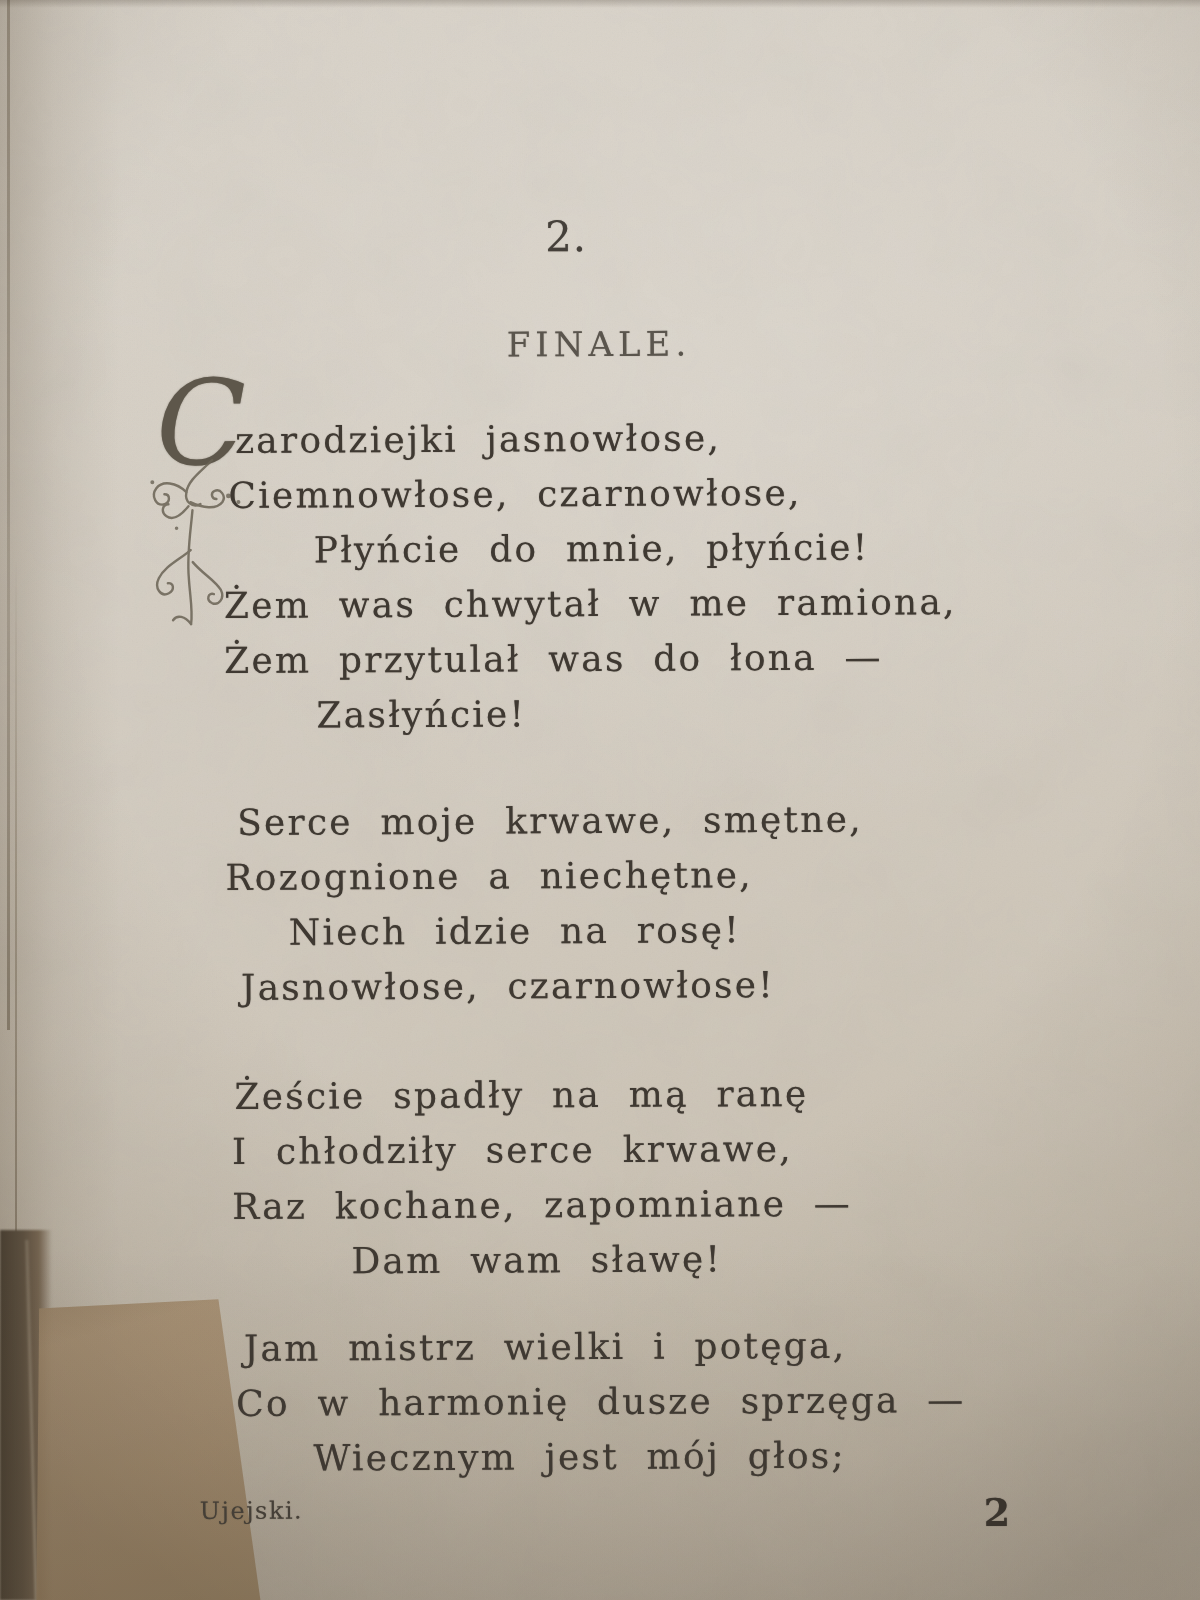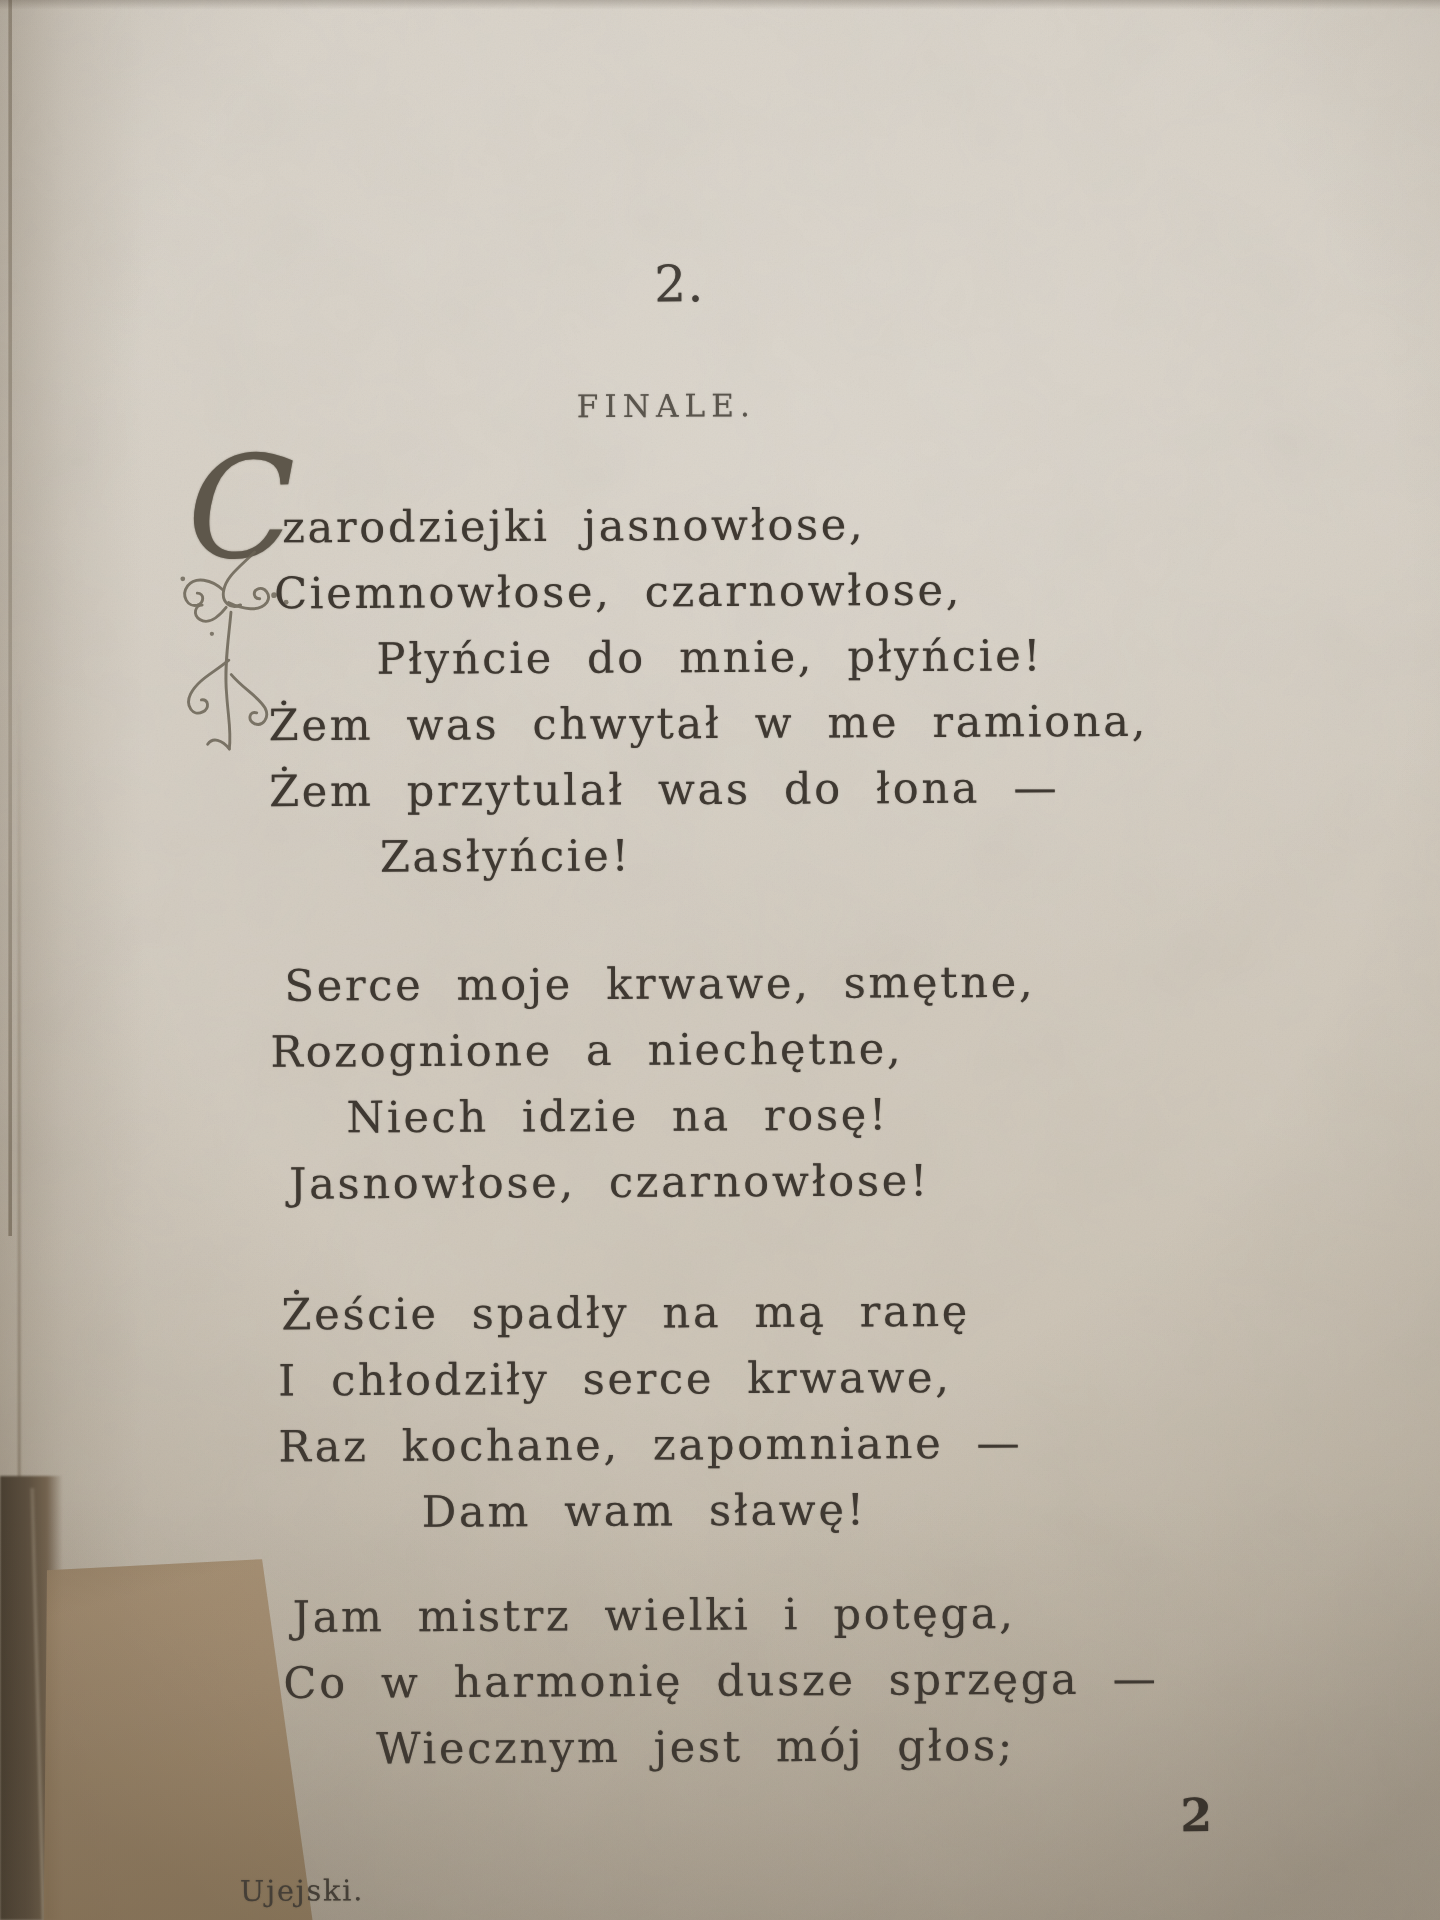--- a/index.html
+++ b/index.html
@@ -83,22 +83,22 @@
     transform: rotate(-0.3deg);
     color: #3e3831;
   }
   .section-number {
     position: absolute; left: 548px; top: 212px;
     font-size: 42px; letter-spacing: 1px;
     color: #45403a;
     text-shadow: 0 0 1px rgba(62,56,49,0.55);
   }
   .poem-title {
-    position: absolute; left: 483px; top: 324px;
-    font-size: 26px; letter-spacing: 5px;
+    position: absolute; left: 509px; top: 324px;
+    font-size: 34px; letter-spacing: 5px;
     color: #5a554d;
     text-shadow: 0 0 1px rgba(80,74,66,0.5);
   }
   .drop-cap { position: absolute; left: 150px; top: 360px; width: 120px; height: 270px; }
   .drop-cap-letter {
     position: absolute; left: 8px; top: 2px;
     font-size: 118px; line-height: 1; font-style: italic;
     color: #5e574b;
     text-shadow: 0 0 1.5px rgba(80,73,62,0.6);
   }
@@ -121,21 +121,21 @@
   .ind-12  { padding-left: 12px; }
   .ind-15  { padding-left: 15px; }
   .ind-16  { padding-left: 16px; }
   .ind-63  { padding-left: 63px; }
   .ind-85  { padding-left: 85px; }
   .ind-90  { padding-left: 90px; }
   .ind-92  { padding-left: 92px; }
   .ind-124 { padding-left: 124px; }
 
   .footer-author {
-    position: absolute; left: 196px; top: 1560px;
+    position: absolute; left: 196px; top: 1495px;
     font-size: 24px; letter-spacing: 1.5px;
     color: #453f37;
     text-shadow: 0 0 1px rgba(62,55,46,0.5);
   }
   .footer-pagenum {
     position: absolute; left: 980px; top: 1492px;
     font-size: 38px; font-weight: bold;
     color: #3a342d;
     text-shadow: 0 0 1px rgba(55,49,41,0.6);
   }

